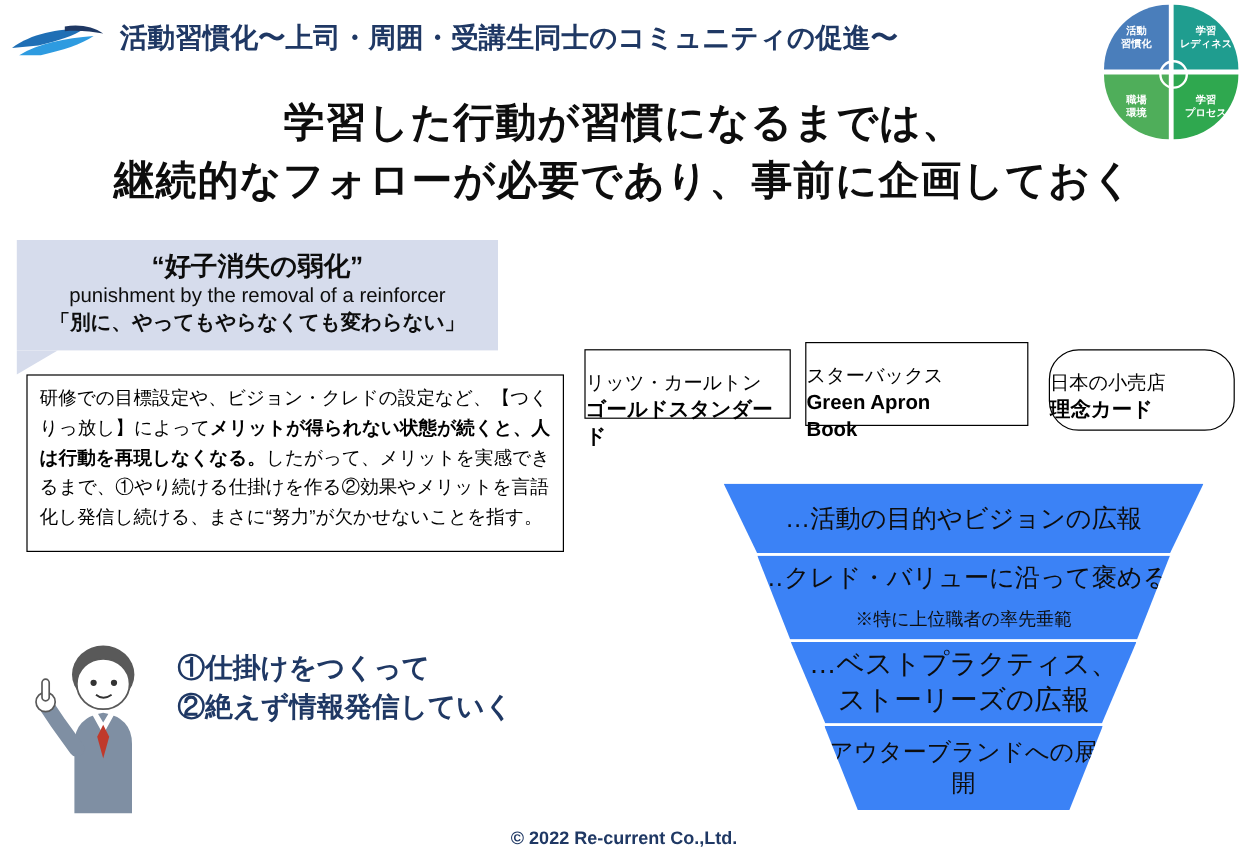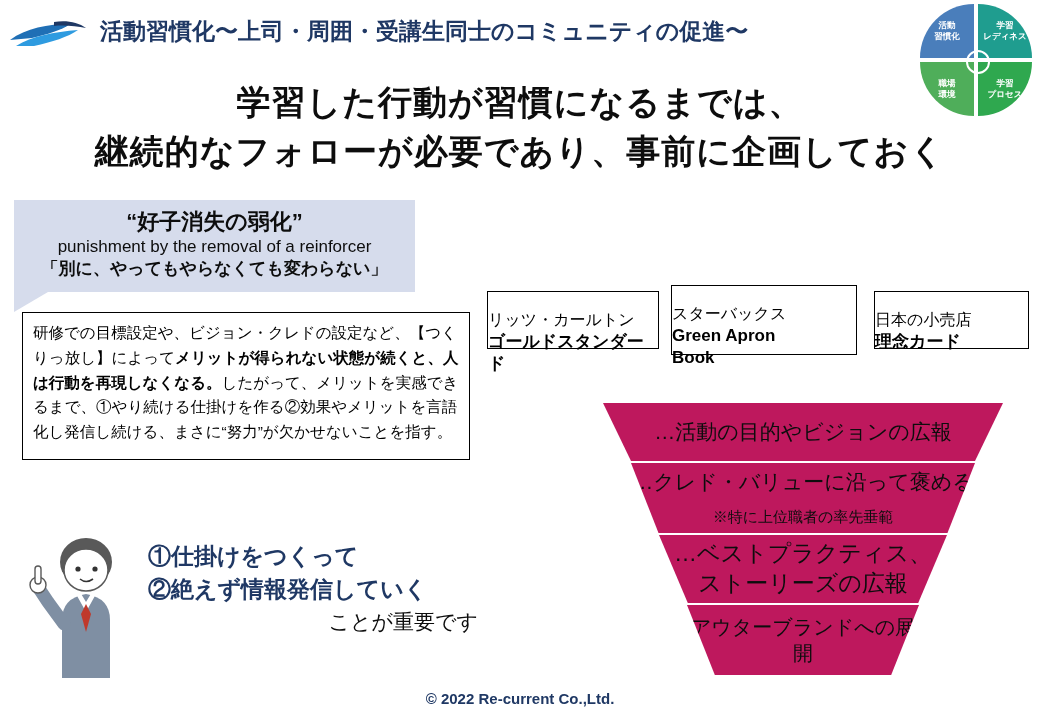--- a/index.html
+++ b/index.html
@@ -173,26 +173,26 @@
     position: absolute;
     border: 1px solid #000000;
     box-sizing: border-box;
     background: #ffffff;
     padding-top: 18px;
   }
   .card .l1 { font-size: 16px; line-height: 1.3; color: #000; }
   .card .l2 { font-size: 17px; font-weight: bold; line-height: 1.3; color: #000; }
   .card-1 { left: 487px; top: 291px; width: 172px; height: 58px; }
   .card-2 { left: 671px; top: 285px; width: 186px; height: 70px; }
-  .card-3 { left: 874px; top: 291px; width: 155px; height: 58px; }
+  .card-3 { left: 874px; top: 291px; width: 155px; height: 68px; border-radius: 25px; }
 
   
   .funnel-layer {
     position: absolute;
-    background: #be185d;
+    background: #3b82f6;
     display: flex;
     flex-direction: column;
     align-items: center;
     justify-content: center;
     text-align: center;
     color: #0d0d0d;
   }
   .f1 {
     left: 603px; top: 403px; width: 400px; height: 58px;
     clip-path: polygon(0 0, 100% 0, 93% 100%, 7% 100%);
@@ -296,21 +296,20 @@
     <path d="M68 76 L63 86 L68 104 L73 86 Z" fill="#c0392b"></path>
 
     <path d="M46 96 L30 74 L22 62" stroke="#7f8fa3" stroke-width="13" stroke-linecap="round" fill="none"></path>
     <circle cx="20" cy="57" r="8" fill="#ffffff" stroke="#595959" stroke-width="1.4"></circle>
     <rect x="17" y="38" width="6" height="18" rx="3" fill="#ffffff" stroke="#595959" stroke-width="1.4"></rect>
   </svg>
 
   <div class="msg">
     <div>①仕掛けをつくって</div>
     <div>②絶えず情報発信していく</div>
-    <div class="line3">ことが重要です</div>
   </div>
 
   <div class="card card-1">
     <div class="l1">リッツ・カールトン</div>
     <div class="l2">ゴールドスタンダード</div>
   </div>
   <div class="card card-2">
     <div class="l1">スターバックス</div>
     <div class="l2">Green Apron</div>
     <div class="l2">Book</div>

